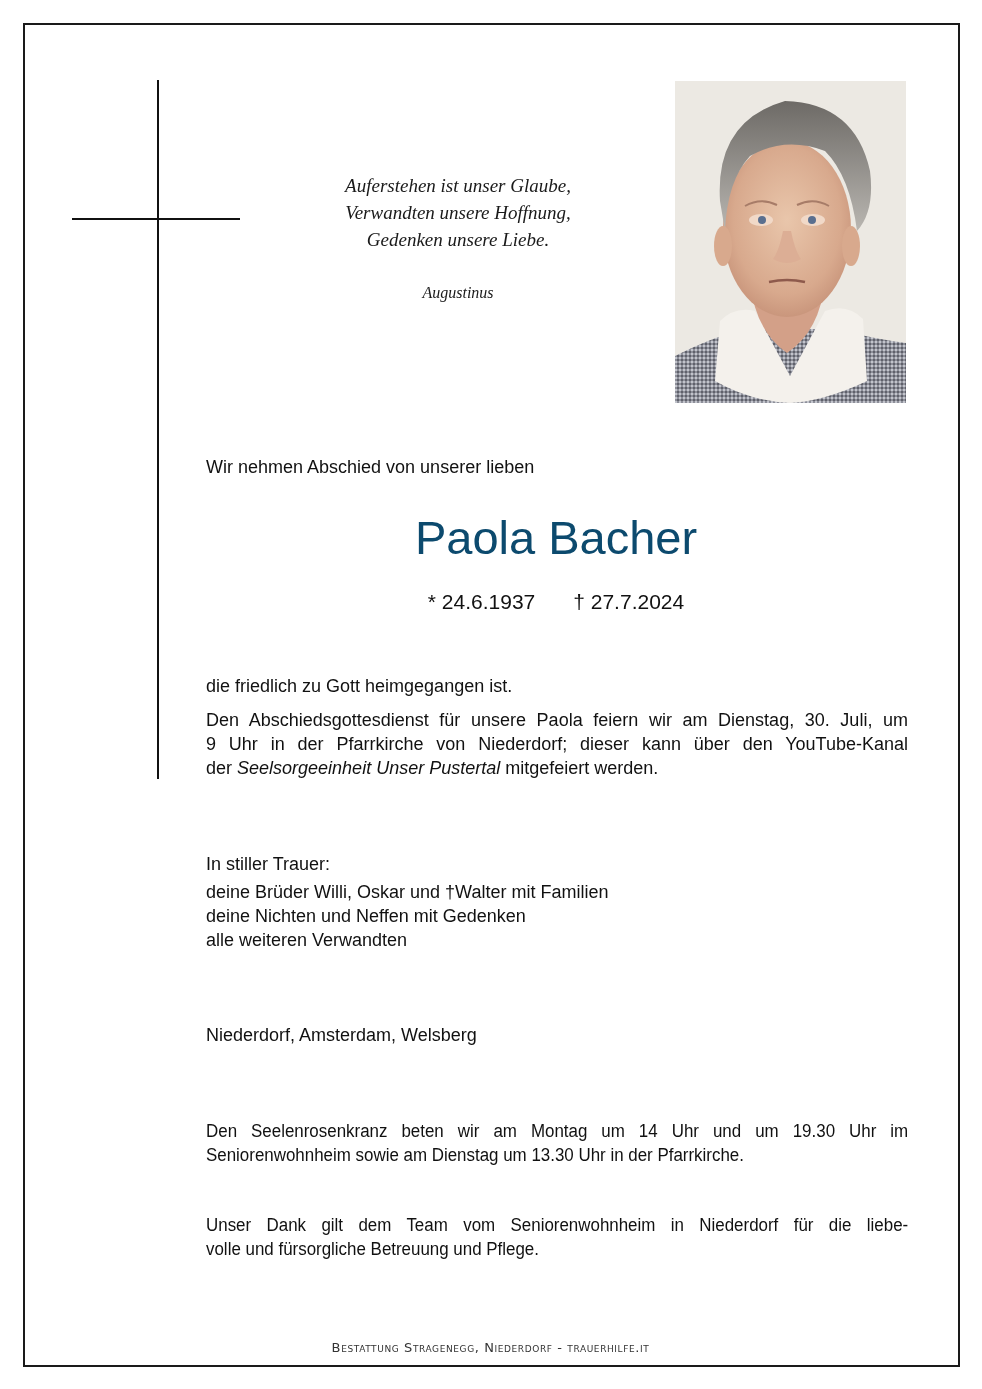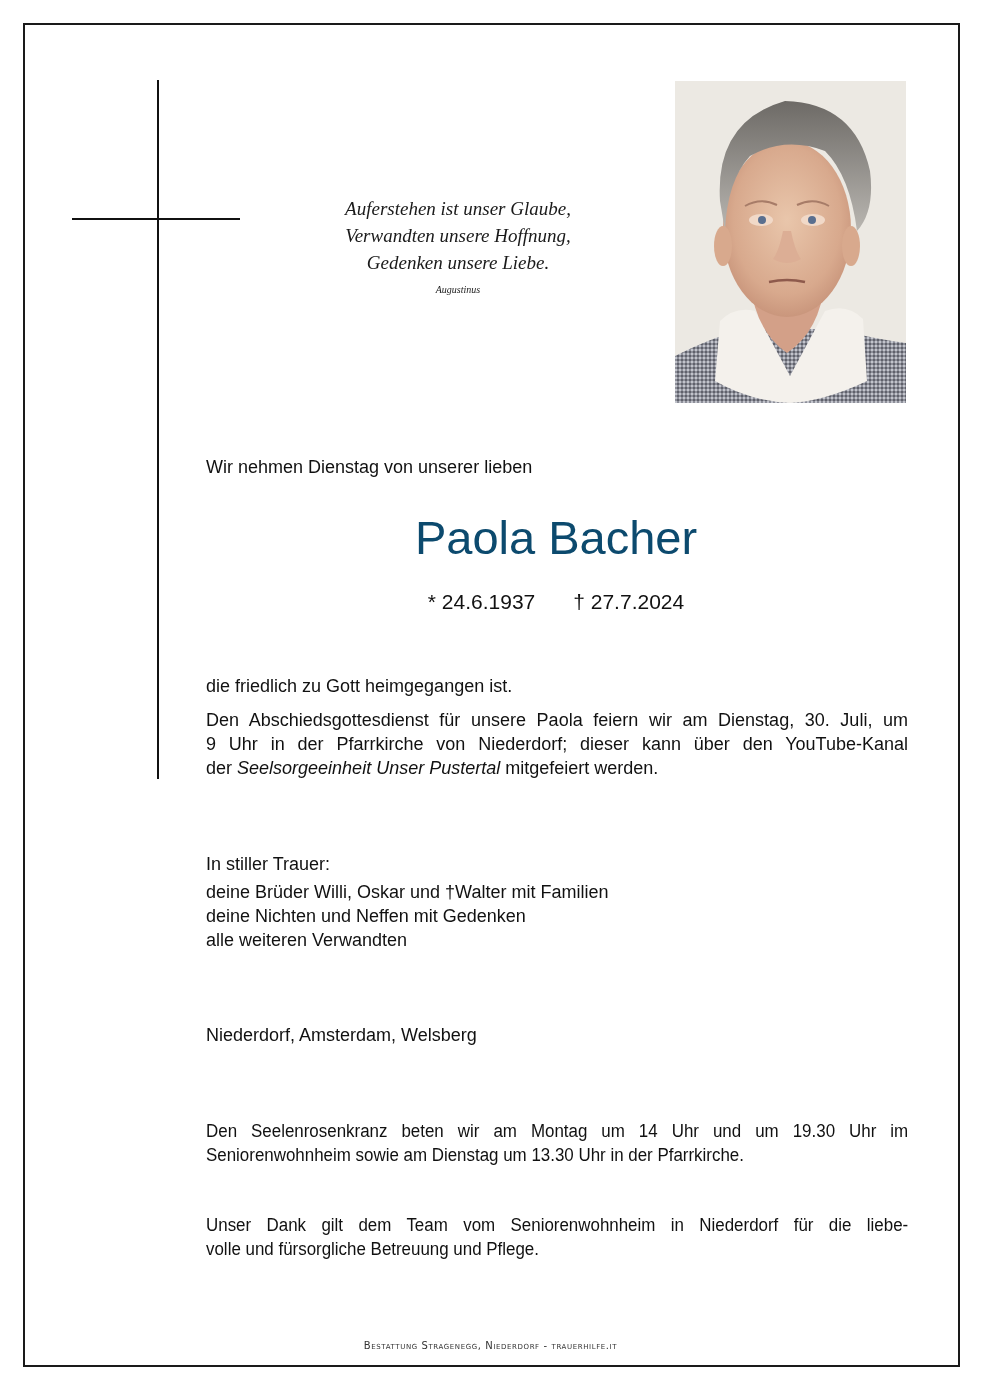--- a/index.html
+++ b/index.html
@@ -4,24 +4,24 @@
   <style>
     html, body { margin: 0; padding: 0; background: #ffffff; }
     body { width: 982px; height: 1389px; position: relative; overflow: hidden;
            font-family: "Liberation Sans", sans-serif; color: #111; }
     .frame { position: absolute; left: 23px; top: 23px; width: 933px; height: 1340px;
              border: 2px solid #1a1a1a; box-sizing: content-box; }
     .cross-v { position: absolute; left: 157px; top: 80px; width: 2px; height: 699px; background: #111; }
     .cross-h { position: absolute; left: 72px; top: 218px; width: 168px; height: 2px; background: #111; }
     .quote { position: absolute; left: 300px; top: 172px; width: 316px; text-align: center;
              font-family: "Liberation Serif", "DejaVu Serif", serif; font-style: italic;
-             font-size: 19px; line-height: 27px; color: #1a1a1a; margin-top: 23px; }
+             font-size: 19px; line-height: 27px; color: #1a1a1a; }
     .quote-author { position: absolute; left: 300px; top: 284px; width: 316px; text-align: center;
              font-family: "Liberation Serif", "DejaVu Serif", serif; font-style: italic;
-             font-size: 10px; color: #1a1a1a; }
+             font-size: 16px; color: #1a1a1a; }
     .photo { position: absolute; left: 675px; top: 81px; width: 231px; height: 322px; overflow: hidden;
              background: #ece9e3; }
     .photo svg { display: block; }
     .txt { position: absolute; left: 206px; font-size: 18px; line-height: 24px; color: #111; }
     .intro { top: 455px; }
     .name { position: absolute; left: 206px; width: 700px; top: 508px; text-align: center;
             font-size: 47px; line-height: 60px; color: #0c4a6e; }
     .dates { position: absolute; left: 206px; width: 700px; top: 588px; text-align: center;
              font-size: 21px; line-height: 28px; }
     .dates span { display: inline-block; }
@@ -33,21 +33,21 @@
     .mourning-head { top: 852px; }
     .mourning { top: 880px; }
     .mourning div { line-height: 24px; }
     .places { top: 1023px; }
     .rosary { top: 1119px; width: 702px; font-size: 18px; }
     .thanks { top: 1213px; width: 702px; font-size: 18px; }
     .cond { transform: scaleX(0.94); transform-origin: left top; width: 747px; }
     .cond .line { display: block; text-align: justify; text-align-last: justify; }
     .cond .line.last { text-align-last: left; }
     .footer { position: absolute; left: 23px; width: 935px; top: 1340px; text-align: center;
-              font-family: "DejaVu Sans", sans-serif; font-variant: small-caps; font-size: 10px;
+              font-family: "DejaVu Sans", sans-serif; font-variant: small-caps; font-size: 13px;
               letter-spacing: 0.6px; color: #333; }
     i { font-style: italic; }
   </style>
 </head>
 <body>
 
 <div class="frame"></div>
 
 <div class="cross-v"></div>
 <div class="cross-h"></div>
@@ -89,21 +89,21 @@
     <ellipse cx="138" cy="139" rx="12" ry="6" fill="#f1d9c8"></ellipse>
     <circle cx="87" cy="139" r="4" fill="#5a6f8f"></circle>
     <circle cx="137" cy="139" r="4" fill="#5a6f8f"></circle>
     <path d="M70 125 Q86 116 102 124" stroke="#a77c68" stroke-width="2" fill="none"></path>
     <path d="M122 124 Q138 116 154 125" stroke="#a77c68" stroke-width="2" fill="none"></path>
     <path d="M108 150 Q104 170 98 178 Q112 186 126 178 Q120 170 116 150" fill="#dcae95"></path>
     <path d="M94 201 Q112 197 130 201" stroke="#8e5a4c" stroke-width="2.5" fill="none"></path>
   </svg>
 </div>
 
-<div class="txt intro">Wir nehmen Dienstag von unserer lieben</div>
+<div class="txt intro">Wir nehmen Abschied von unserer lieben</div>
 
 <div class="name">Paola Bacher</div>
 
 <div class="dates">
   <span>* 24.6.1937</span><span class="gap"></span><span>† 27.7.2024</span>
 </div>
 
 <div class="txt passed">die friedlich zu Gott heimgegangen ist.</div>
 
 <div class="txt service">

